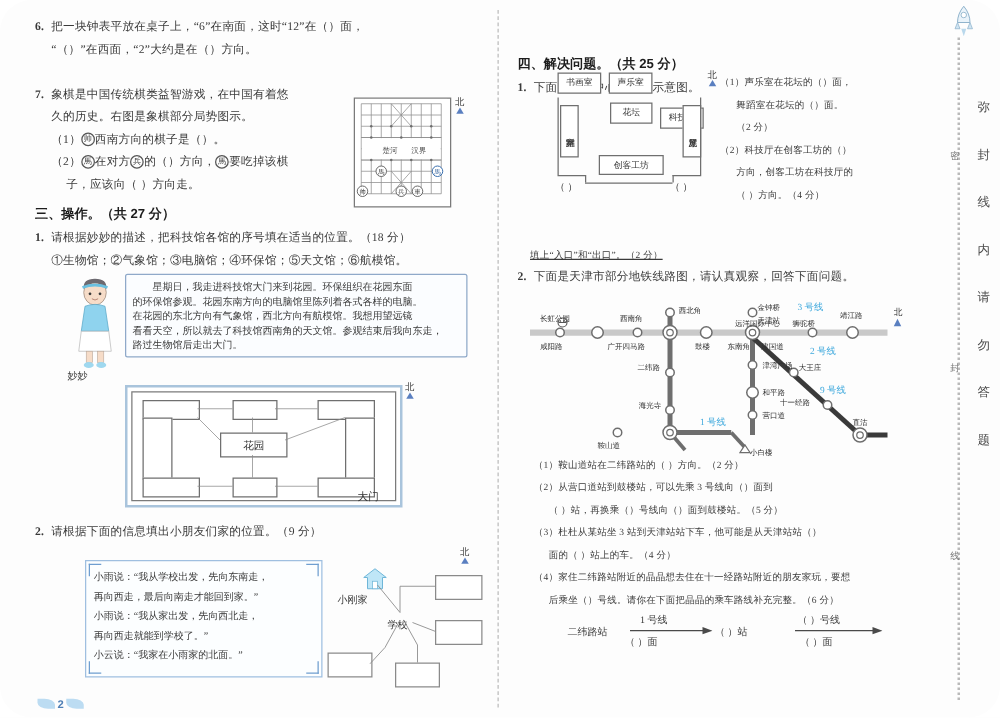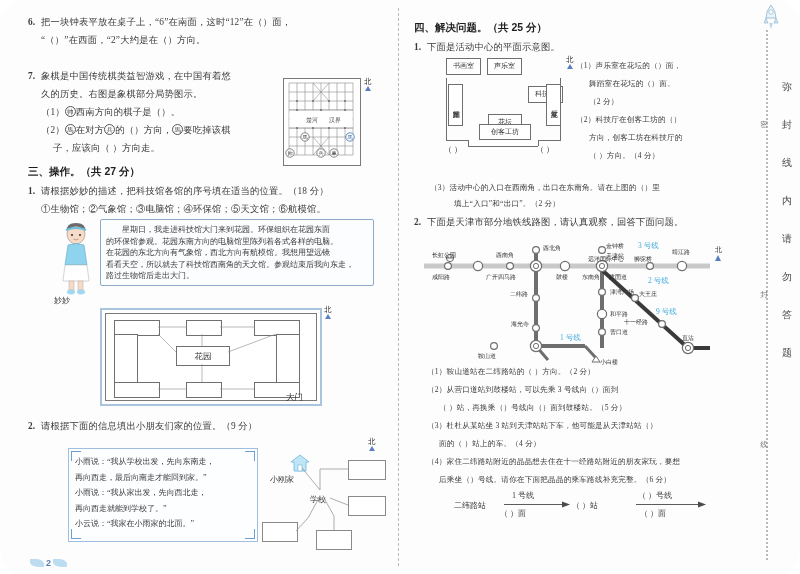--- a/index.html
+++ b/index.html
@@ -360,32 +360,32 @@
       <div class="compass" style="left:106px;top:0px;">
         <div class="n">北</div>
         <div class="arrow"></div>
       </div>
     </div>
 
   </div>
 
   <div class="col col-right">
 
-    <div class="sec" style="margin-top:4px;">四、解决问题。（共 25 分）</div>
+    <div class="sec" style="margin-top:28px;">四、解决问题。（共 25 分）</div>
 
     <div class="q">
       <span class="q-num">1.</span><span>下面是活动中心的平面示意图。</span>
     </div>
 
     <div class="ac">
       <div class="rm" style="left:0px;top:0px;width:33px;height:15px;">书画室</div>
       <div class="rm" style="left:41px;top:0px;width:33px;height:15px;">声乐室</div>
       <div class="rm" style="left:82px;top:0px;width:33px;height:15px;margin-top:28px;">科技厅</div>
       <div class="rm vtxt" style="left:2px;top:26px;width:13px;height:40px;">舞蹈室</div>
-      <div class="rm" style="left:42px;top:24px;width:32px;height:15px;margin-top:32px;">花坛</div>
+      <div class="rm" style="left:42px;top:24px;width:32px;height:15px;">花坛</div>
       <div class="rm vtxt" style="left:100px;top:26px;width:13px;height:40px;">展览厅</div>
       <div class="rm" style="left:33px;top:66px;width:50px;height:14px;">创客工坊</div>
       <div class="wall" style="left:0px;top:20px;width:1px;height:62px;"></div>
       <div class="wall" style="left:114px;top:20px;width:1px;height:62px;"></div>
       <div class="wall" style="left:0px;top:82px;width:22px;height:1px;"></div>
       <div class="wall" style="left:22px;top:82px;width:1px;height:6px;"></div>
       <div class="wall" style="left:22px;top:88px;width:70px;height:1px;"></div>
       <div class="wall" style="left:92px;top:82px;width:1px;height:6px;"></div>
       <div class="wall" style="left:92px;top:82px;width:23px;height:1px;"></div>
       <div class="paren" style="left:-2px;top:86px;">（      ）</div>
@@ -404,24 +404,21 @@
         <span>舞蹈室在花坛的（</span><span>）面。</span>
       </div>
       <div class="q tiny indent1">（2 分）</div>
       <div class="q tiny">
         <span>（2）科技厅在创客工坊的（</span><span>）</span>
       </div>
       <div class="q tiny indent1">方向，创客工坊在科技厅的</div>
       <div class="q tiny indent1">（          ）方向。（4 分）</div>
     </div>
 
-    <div class="q tiny" style="position:absolute;left:30px;top:180px;width:320px;">
-      <span>（3）活动中心的入口在西南角，出口在东南角。请在上图的（</span><span>）里</span>
-    </div>
-    <div class="q tiny" style="position:absolute;left:54px;top:196px;width:320px;">填上“入口”和“出口”。（2 分）</div>
+    <div class="q tiny" style="position:absolute;left:24px;top:196px;width:320px;text-decoration:underline;">填上“入口”和“出口”。（2 分）</div>
 
     <div class="q" style="position:absolute;left:14px;top:214px;width:340px;">
       <span class="q-num">2.</span><span>下面是天津市部分地铁线路图，请认真观察，回答下面问题。</span>
     </div>
 
     <div class="metro">
       <svg width="336" height="132" viewBox="0 0 336 132">
 
         <line x1="14" y1="30" x2="300" y2="30" stroke="#c9c9c9" stroke-width="5"></line>
 

